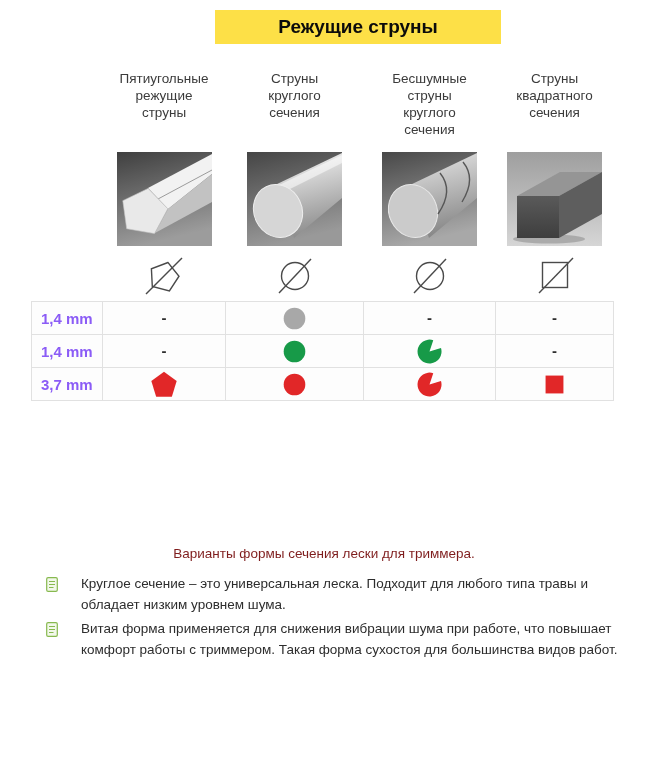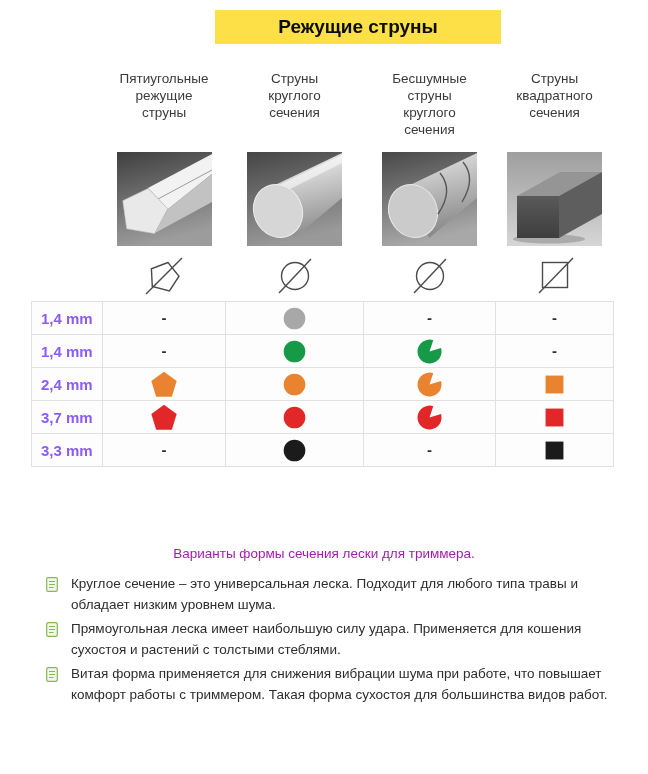--- a/index.html
+++ b/index.html
@@ -16,22 +16,22 @@
   .photo-cell { text-align:center; vertical-align:top; padding-top:6px; height:100px; }
   .photo { display:inline-block; }
   .symbol-cell { text-align:center; vertical-align:middle; height:46px; }
   .data-row td { border:1px solid #e1e1e1; height:30px; text-align:center;
                  vertical-align:middle; background:#fdfdfd; }
   .size-cell { text-align:left !important; padding-left:9px; font-weight:bold;
                font-size:15px; color:#8b5cf6; }
   .dash { font-weight:bold; font-size:15px; color:#2d2d2d; }
   .shape { vertical-align:middle; }
   .notes { position:absolute; left:0; top:546px; width:648px; }
-  .caption { text-align:center; font-size:13.5px; color:#a21caf; margin-bottom:12px; }
-  .note-item { display:flex; margin:0 24px 3px 46px; }
+  .caption { text-align:center; font-size:13.5px; color:#7f1d1d; margin-bottom:12px; }
+  .note-item { display:flex; margin:0 24px 3px 46px;gap:10px; }
   .note-icon { flex:0 0 12px; margin:4px 13px 0 0; }
   .note-text { font-size:13.5px; line-height:21px; color:#2d2d2d; width:552px; }
 </style>
 </head>
 <body>
 
 <div class="page">
   <div class="title-bar">Режущие струны</div>
 
   <table class="main-table">
@@ -158,58 +158,32 @@
           <td class="mark-cell"><span class="dash">-</span></td>
           <td class="mark-cell"><svg class="shape" width="23" height="23" viewBox="0 0 100 100">
               <circle cx="50" cy="50" r="47" fill="#179a48"></circle>
             </svg></td>
           <td class="mark-cell"><svg class="shape" width="25" height="25" viewBox="0 0 100 100">
               <path d="M50,50 L96,36 A48,48 0 1 1 65,4.5 Z" fill="#179a48"></path>
             </svg></td>
           <td class="mark-cell"><span class="dash">-</span></td>
         </tr>
         <tr class="data-row">
-          <td class="size-cell">2,4 mm</td>
-          <td class="mark-cell"><svg class="shape" width="28" height="27" viewBox="0 0 100 100">
-              <polygon points="50,3 97,37 79,95 21,95 3,37" fill="#ea832f"></polygon>
-            </svg></td>
-          <td class="mark-cell"><svg class="shape" width="23" height="23" viewBox="0 0 100 100">
-              <circle cx="50" cy="50" r="47" fill="#ea832f"></circle>
-            </svg></td>
-          <td class="mark-cell"><svg class="shape" width="25" height="25" viewBox="0 0 100 100">
-              <path d="M50,50 L96,36 A48,48 0 1 1 65,4.5 Z" fill="#ea832f"></path>
-            </svg></td>
-          <td class="mark-cell"><svg class="shape" width="19" height="19" viewBox="0 0 100 100">
-              <rect x="3" y="3" width="94" height="94" fill="#ea832f"></rect>
-            </svg></td>
-        </tr>
-        <tr class="data-row">
           <td class="size-cell">3,7 mm</td>
           <td class="mark-cell"><svg class="shape" width="28" height="27" viewBox="0 0 100 100">
               <polygon points="50,3 97,37 79,95 21,95 3,37" fill="#e12728"></polygon>
             </svg></td>
           <td class="mark-cell"><svg class="shape" width="23" height="23" viewBox="0 0 100 100">
               <circle cx="50" cy="50" r="47" fill="#e12728"></circle>
             </svg></td>
           <td class="mark-cell"><svg class="shape" width="25" height="25" viewBox="0 0 100 100">
               <path d="M50,50 L96,36 A48,48 0 1 1 65,4.5 Z" fill="#e12728"></path>
             </svg></td>
           <td class="mark-cell"><svg class="shape" width="19" height="19" viewBox="0 0 100 100">
               <rect x="3" y="3" width="94" height="94" fill="#e12728"></rect>
-            </svg></td>
-        </tr>
-        <tr class="data-row">
-          <td class="size-cell">3,3 mm</td>
-          <td class="mark-cell"><span class="dash">-</span></td>
-          <td class="mark-cell"><svg class="shape" width="23" height="23" viewBox="0 0 100 100">
-              <circle cx="50" cy="50" r="47" fill="#1b1b1b"></circle>
-            </svg></td>
-          <td class="mark-cell"><span class="dash">-</span></td>
-          <td class="mark-cell"><svg class="shape" width="19" height="19" viewBox="0 0 100 100">
-              <rect x="3" y="3" width="94" height="94" fill="#1b1b1b"></rect>
             </svg></td>
         </tr>
       </tbody>
   </table>
 
   <div class="notes">
     <div class="caption">Варианты формы сечения лески для триммера.</div>
     <div id="notes-list">
         <div class="note-item">
           <span class="note-icon"><svg width="12" height="15" viewBox="0 0 12 15">
@@ -220,26 +194,17 @@
             </svg></span>
           <span class="note-text">Круглое сечение – это универсальная леска. Подходит для любого типа травы и обладает низким уровнем шума.</span>
         </div>
         <div class="note-item">
           <span class="note-icon"><svg width="12" height="15" viewBox="0 0 12 15">
               <rect x="0.7" y="0.7" width="10.6" height="13.6" rx="1.4" fill="#f2f8ea" stroke="#87b94f" stroke-width="1.2"></rect>
               <line x1="3" y1="4.5" x2="9" y2="4.5" stroke="#87b94f" stroke-width="1"></line>
               <line x1="3" y1="7.5" x2="9" y2="7.5" stroke="#87b94f" stroke-width="1"></line>
               <line x1="3" y1="10.5" x2="7.5" y2="10.5" stroke="#87b94f" stroke-width="1"></line>
             </svg></span>
-          <span class="note-text">Прямоугольная леска имеет наибольшую силу удара. Применяется для кошения сухостоя и растений с толстыми стеблями.</span>
-        </div>
-        <div class="note-item">
-          <span class="note-icon"><svg width="12" height="15" viewBox="0 0 12 15">
-              <rect x="0.7" y="0.7" width="10.6" height="13.6" rx="1.4" fill="#f2f8ea" stroke="#87b94f" stroke-width="1.2"></rect>
-              <line x1="3" y1="4.5" x2="9" y2="4.5" stroke="#87b94f" stroke-width="1"></line>
-              <line x1="3" y1="7.5" x2="9" y2="7.5" stroke="#87b94f" stroke-width="1"></line>
-              <line x1="3" y1="10.5" x2="7.5" y2="10.5" stroke="#87b94f" stroke-width="1"></line>
-            </svg></span>
           <span class="note-text">Витая форма применяется для снижения вибрации шума при работе, что повышает комфорт работы с триммером. Такая форма сухостоя для большинства видов работ.</span>
         </div>
       </div>
   </div>
 </div>
 
 </body></html>

